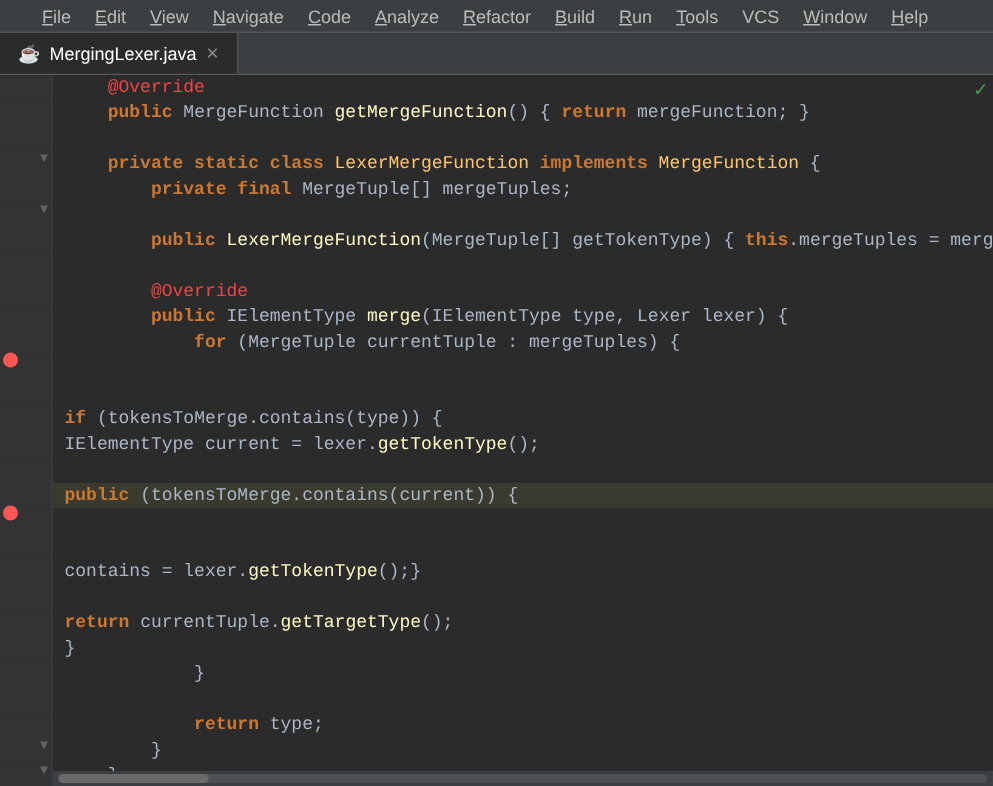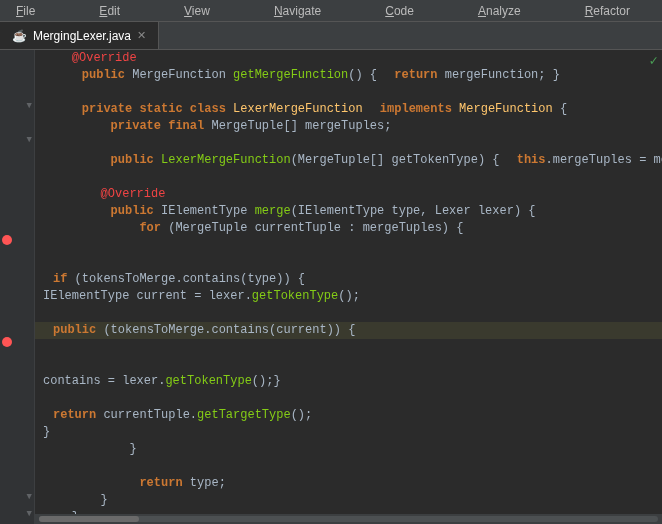--- a/index.html
+++ b/index.html
@@ -4,22 +4,21 @@
   <style>
     * { margin: 0; padding: 0; box-sizing: border-box; }
     body { font-family: 'Courier New', monospace; font-size: 12px; background: #2b2b2b; color: #a9b7c6; width: 662px; height: 524px; overflow: hidden; }
 
     .menu-bar {
       background: #3c3f41;
       display: flex;
       align-items: center;
       height: 22px;
       border-bottom: 1px solid #555;
-      padding: 0 8px;
-      gap: 48px;
+      padding: 0 20px;
     }
     .menu-item {
       padding: 2px 8px;
       font-size: 12px;
       color: #bbbbbb;
       cursor: pointer;
       font-family: Arial, sans-serif;
     }
     .menu-item u { text-decoration: underline; }
 
@@ -90,23 +89,23 @@
       flex-shrink: 0;
     }
 
     .line-content {
       padding-left: 8px;
       line-height: 17px;
       white-space: pre;
       font-size: 12px;
     }
 
-    .kw { color: #cc7832; font-weight: bold; margin-left: 10px; }
+    .kw { color: #cc7832; font-weight: bold; }
     .type { color: #a9b7c6; }
-    .method { color: #84cc16; }
+    .method { color: #fef9c3; }
     .annotation { color: #ef4444; }
     .comment { color: #629755; font-style: italic; }
     .classname { color: #ffc66d; }
 
     .checkmark {
       position: absolute;
       right: 4px;
       top: 2px;
       color: #499c54;
       font-size: 14px;

